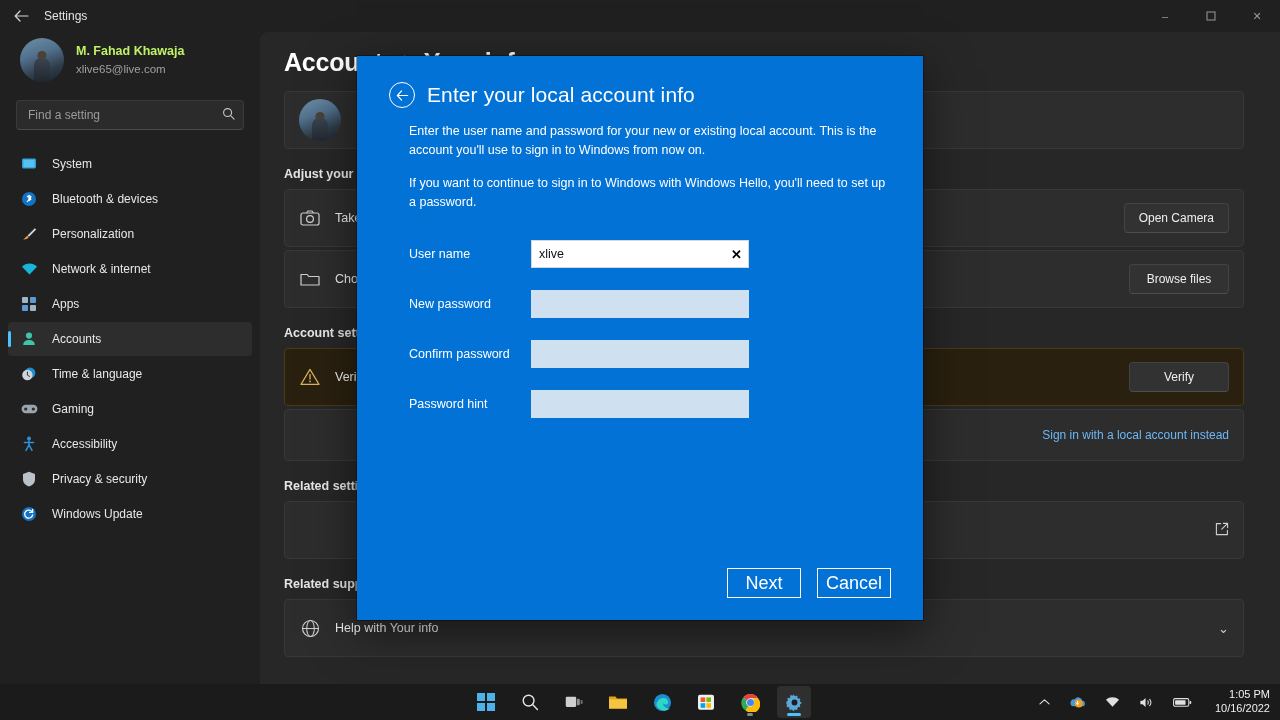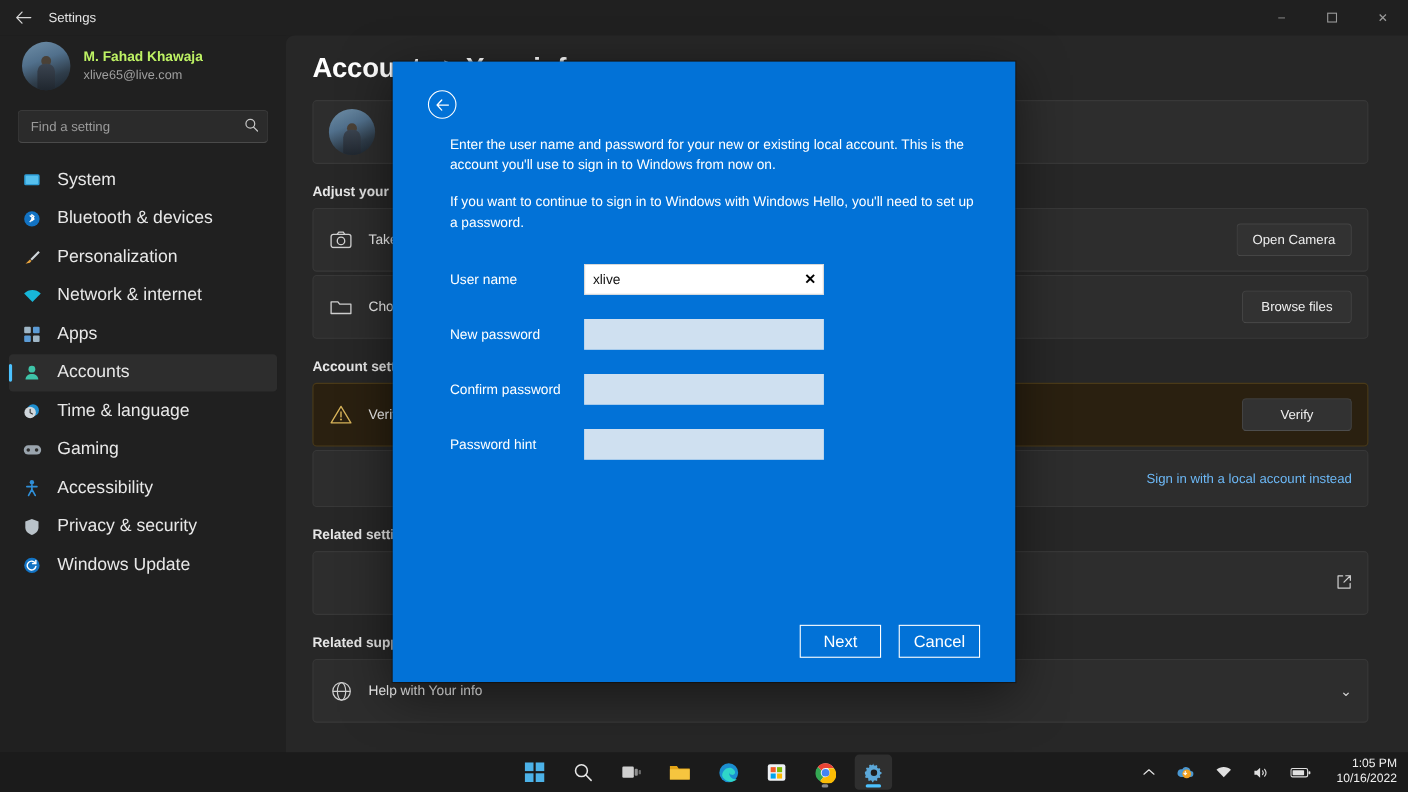--- a/index.html
+++ b/index.html
@@ -67,21 +67,21 @@
   .search-box::placeholder { color:#9b9b9b; }
   .search-icon {
     position:absolute; right:9px; top:50%; transform:translateY(-50%);
     color:#c6c6c6; font-size:12px; pointer-events:none;
   }
 
   .nav { flex:1; overflow:hidden; }
   .nav-item {
     display:flex; align-items:center; gap:14px; height:34px;
     padding:0 10px 0 12px; margin:1px 0; border-radius:4px; position:relative;
-    color:#e8e8e8; font-size:16px; cursor:default;
+    color:#e8e8e8; font-size:12px; cursor:default;
   }
   .nav-item.active { background:#2d2d2d; }
   .nav-item.active::before {
     content:""; position:absolute; left:0px; top:50%; transform:translateY(-50%);
     width:3px; height:16px; border-radius:2px; background:#4cc2ff;
   }
   .nav-ico { width:18px; height:18px; flex:none; display:flex; align-items:center; justify-content:center; }
 
   
   #content {
@@ -139,21 +139,21 @@
   }
   .finput.active { background:#ffffff; box-shadow:inset 0 0 0 1px #d8d8d8; }
   .fclear {
     position:absolute; right:7px; top:50%; transform:translateY(-50%);
     color:#000; font-size:13px; font-weight:bold; line-height:1; cursor:default;
   }
 
   .dlg-foot { margin-top:auto; display:flex; justify-content:flex-end; gap:16px; }
   .dlg-btn {
     min-width:74px; height:30px; background:transparent; border:1.6px solid #ffffff;
-    color:#fff; font-size:15px; font-family:"Liberation Sans", sans-serif; cursor:default;
+    color:#fff; font-size:18px; font-family:"Liberation Sans", sans-serif; cursor:default;
   }
 
   
   #taskbar {
     position:absolute; left:0; bottom:0; width:1280px; height:36px;
     background:#1b1b1b; display:flex; align-items:center; z-index:60;
   }
   .tb-center { position:absolute; left:50%; transform:translateX(-50%); display:flex; gap:10px; }
   .tb-item {
     width:34px; height:32px; border-radius:4px; display:flex; align-items:center;
@@ -427,20 +427,21 @@
   </div>
 
   <div id="dialog">
 
     <div class="dlg-head">
       <span class="dlg-back">
         <svg width="13" height="11" viewBox="0 0 14 12" fill="none">
           <path d="M6 1 1.4 6 6 11M1.6 6H12.6" stroke="#fff" stroke-width="1.3" stroke-linecap="round" stroke-linejoin="round"></path>
         </svg>
       </span>
+      <div class="dlg-title">Enter your local account info</div>
     </div>
 
     <div class="dlg-para">Enter the user name and password for your new or existing local account. This is the account you'll use to sign in to Windows from now on.</div>
     <div class="dlg-para">If you want to continue to sign in to Windows with Windows Hello, you'll need to set up a password.</div>
 
     <div class="dlg-form">
 
       <div class="frow">
         <div class="flabel">User name</div>
         <div class="fbox">

